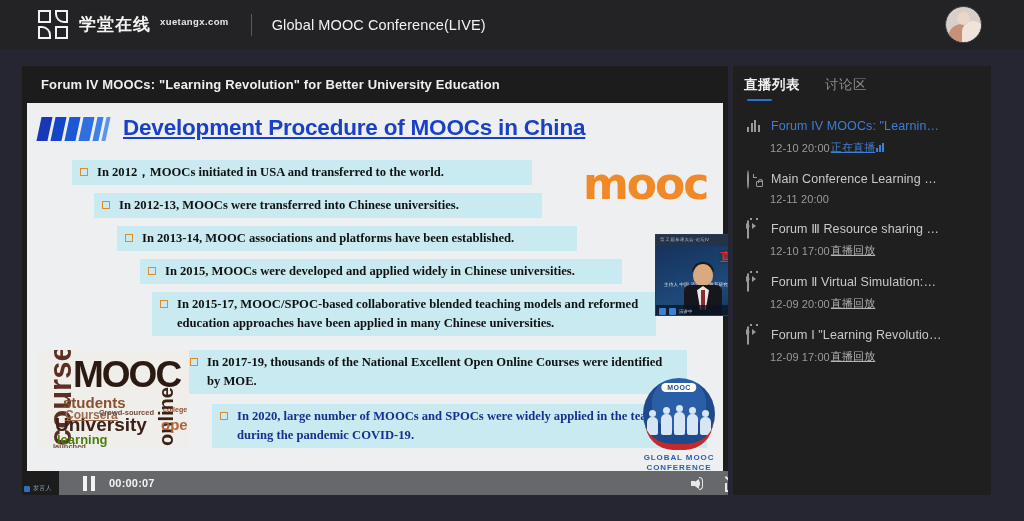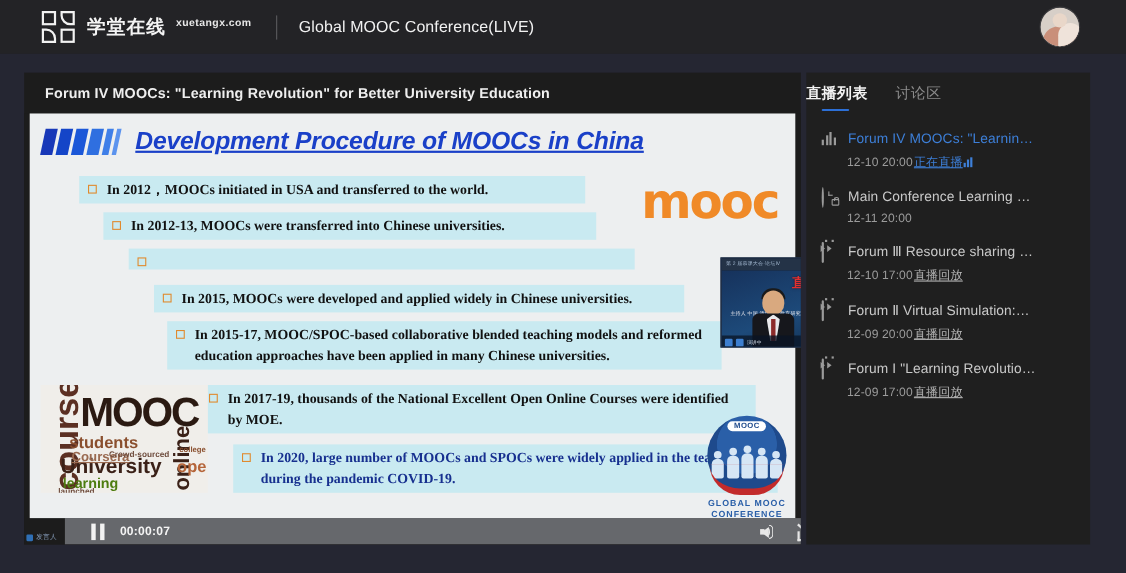--- a/index.html
+++ b/index.html
@@ -97,21 +97,21 @@
     transform: skewX(-12deg);
   }
   .bars b:nth-child(1){ background:#1838b8; }
   .bars b:nth-child(2){ background:#1445c8; }
   .bars b:nth-child(3){ background:#1b57d8; }
   .bars b:nth-child(4){ background:#2f6fe0; }
   .bars b:nth-child(5){ background:#3f7fe8; width:6px; }
   .bars b:nth-child(6){ background:#5b93ee; width:4px; }
   .slide-title {
     margin-left: 12px; color: #1a40c8;
-    font-size: 22.5px; font-weight: 700; font-style: italic;
+    font-size: 22.5px; font-weight: 700; 
     text-decoration: underline; letter-spacing: -.2px;
     line-height: 26px;
     font-family: "Liberation Sans", sans-serif;
   }
 
   
   .bullet {
     position: absolute;
     background: #c9eaf1;
     color: #111; font-weight: 700;
@@ -313,21 +313,21 @@
   .watermark i { width: 6px; height: 6px; background: #2f6fb5; border-radius: 1px; }
 
   
   .sidebar {
     position: absolute; left: 733px; top: 66px;
     width: 258px; height: 429px;
     background: #1f1f1f;
   }
   .tabs {
     height: 37px; display: flex; align-items: center;
-    padding-left: 0; gap: 25px; position: relative;
+    padding-left: 11px; gap: 25px; position: relative;
   }
   .tab {
     color: #8b8b8b; font-size: 13.5px; font-weight: 400;
     letter-spacing: .5px; cursor: pointer;
   }
   .tab.active { color: #f2f2f2; font-weight: 700; }
   .tab-underline {
     position: absolute; left: 14px; bottom: 2px;
     width: 25px; height: 2.5px; background: #2c6fd6; border-radius: 2px;
   }
@@ -446,20 +446,21 @@
       <div class="bullet b1">
         <span class="sq"></span>
         <span>In 2012，MOOCs initiated in USA and transferred to the world.</span>
       </div>
       <div class="bullet b2">
         <span class="sq"></span>
         <span>In 2012-13, MOOCs were transferred into Chinese universities.</span>
       </div>
       <div class="bullet b3">
         <span class="sq"></span>
+        <span>In 2013-14, MOOC associations and platforms have been established.</span>
       </div>
       <div class="bullet b4">
         <span class="sq"></span>
         <span>In 2015, MOOCs were developed and applied widely in Chinese universities.</span>
       </div>
       <div class="bullet b5">
         <span class="sq"></span>
         <span>In 2015-17, MOOC/SPOC-based collaborative blended teaching models and reformed education approaches have been applied in many Chinese universities.</span>
       </div>
       <div class="bullet b6">

